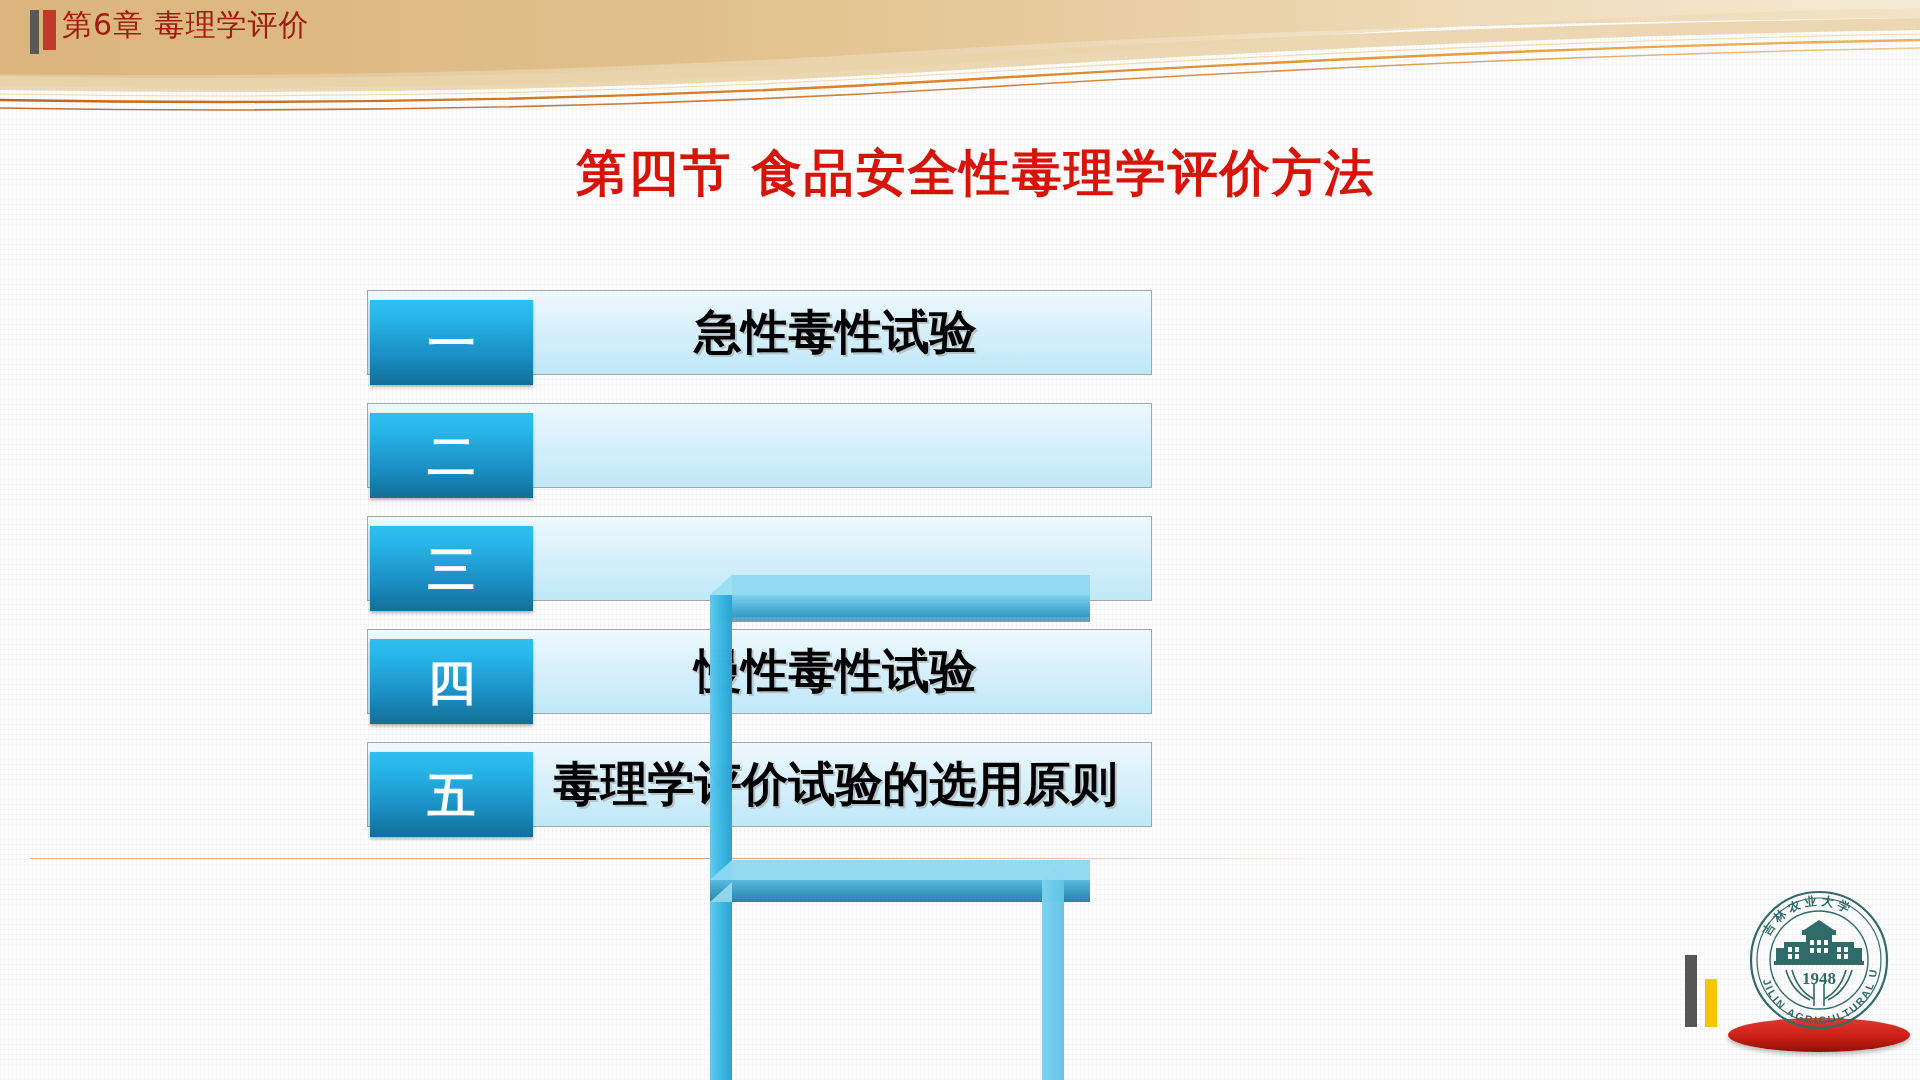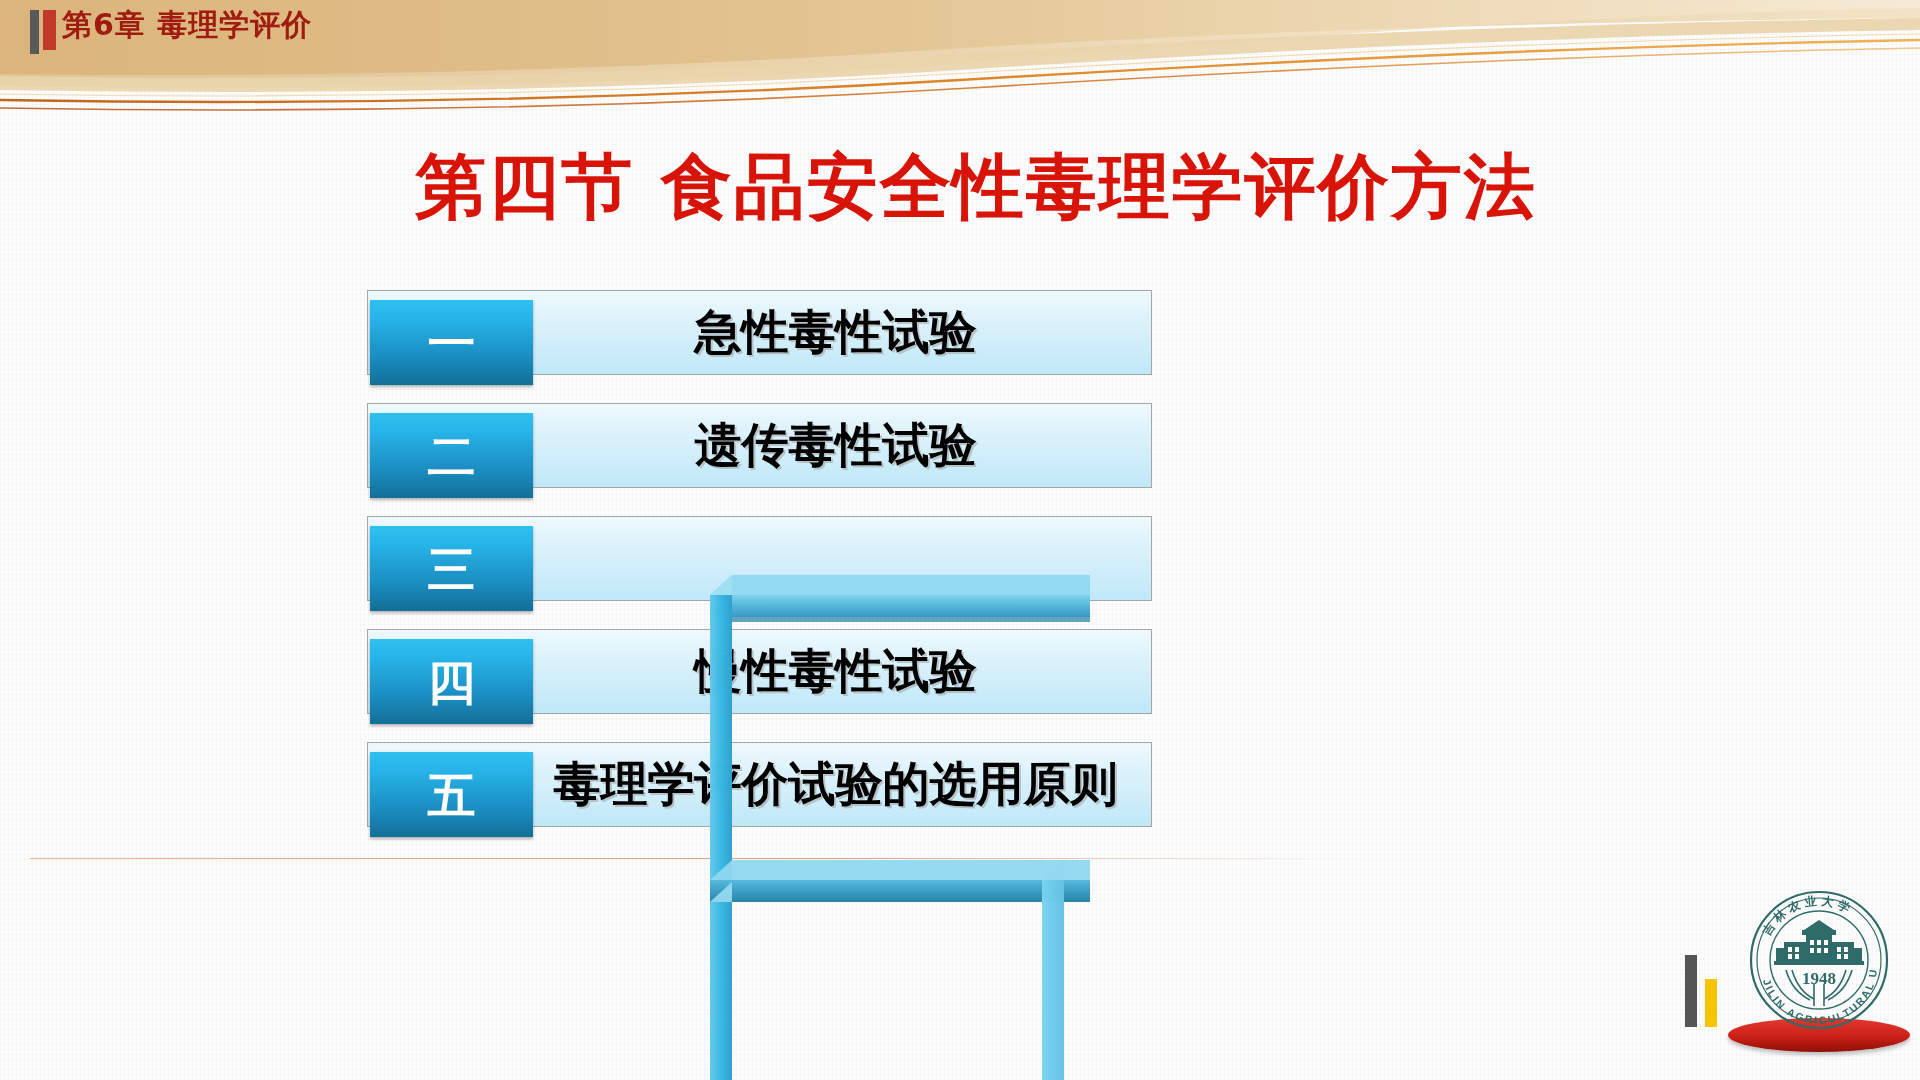--- a/index.html
+++ b/index.html
@@ -28,30 +28,30 @@
 
   .header-mark{
     position:absolute; left:30px; top:10px;
     display:flex; align-items:flex-start; gap:4px; z-index:6;
   }
   .header-mark .bar-gray{ width:9px; height:44px; background:#595959; }
   .header-mark .bar-red{ width:13px; height:40px; background:#c0392b; }
 
   .header-title{
     position:absolute; left:62px; top:5px; z-index:6;
-    font-size:30px; font-weight:700; color:#a01b10;
+    font-size:30px; font-weight:400; color:#a01b10;
     letter-spacing:1px; white-space:nowrap;
     font-family:"DejaVu Sans","Liberation Sans",sans-serif;
   }
 
   
   .main-title{
     position:absolute; left:0; top:140px; width:1920px;
     text-align:center;
-    font-size:71px; font-weight:700; color:#d81408;
+    font-size:50px; font-weight:700; color:#d81408;
     letter-spacing:2px; white-space:nowrap;
     font-family:"DejaVu Sans","Liberation Sans",sans-serif;
     padding-left:32px;
   }
 
   
   .rows{ position:absolute; left:367px; top:290px; width:785px; }
   .row{
     position:relative;
     width:785px; height:85px;
@@ -158,21 +158,20 @@
 
   <div class="rows">
 
     <div class="row">
       <div class="badge">一</div>
       <div class="label">急性毒性试验</div>
     </div>
 
     <div class="row">
       <div class="badge">二</div>
-      <div class="label">遗传毒性试验</div>
     </div>
 
     <div class="row">
       <div class="badge">三</div>
     </div>
 
     <div class="row">
       <div class="badge">四</div>
       <div class="label">慢性毒性试验</div>
     </div>

